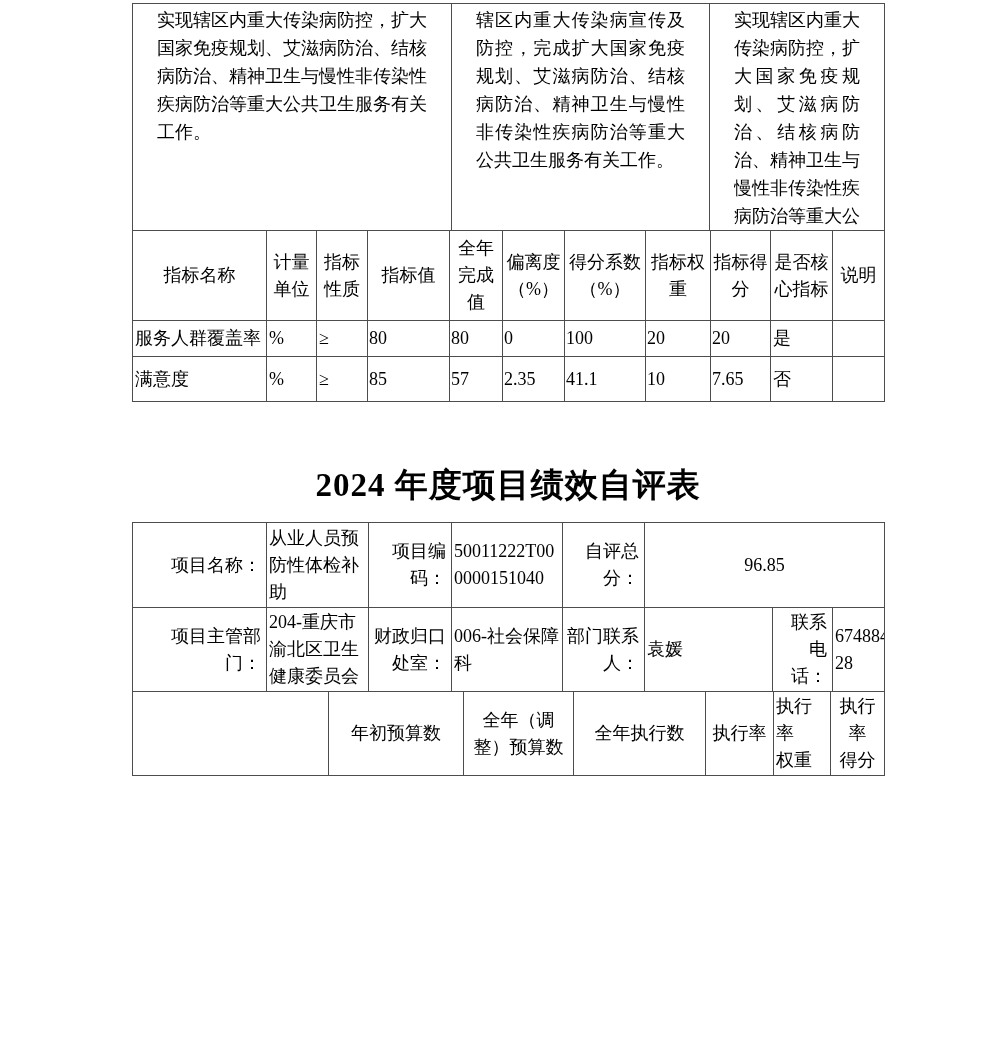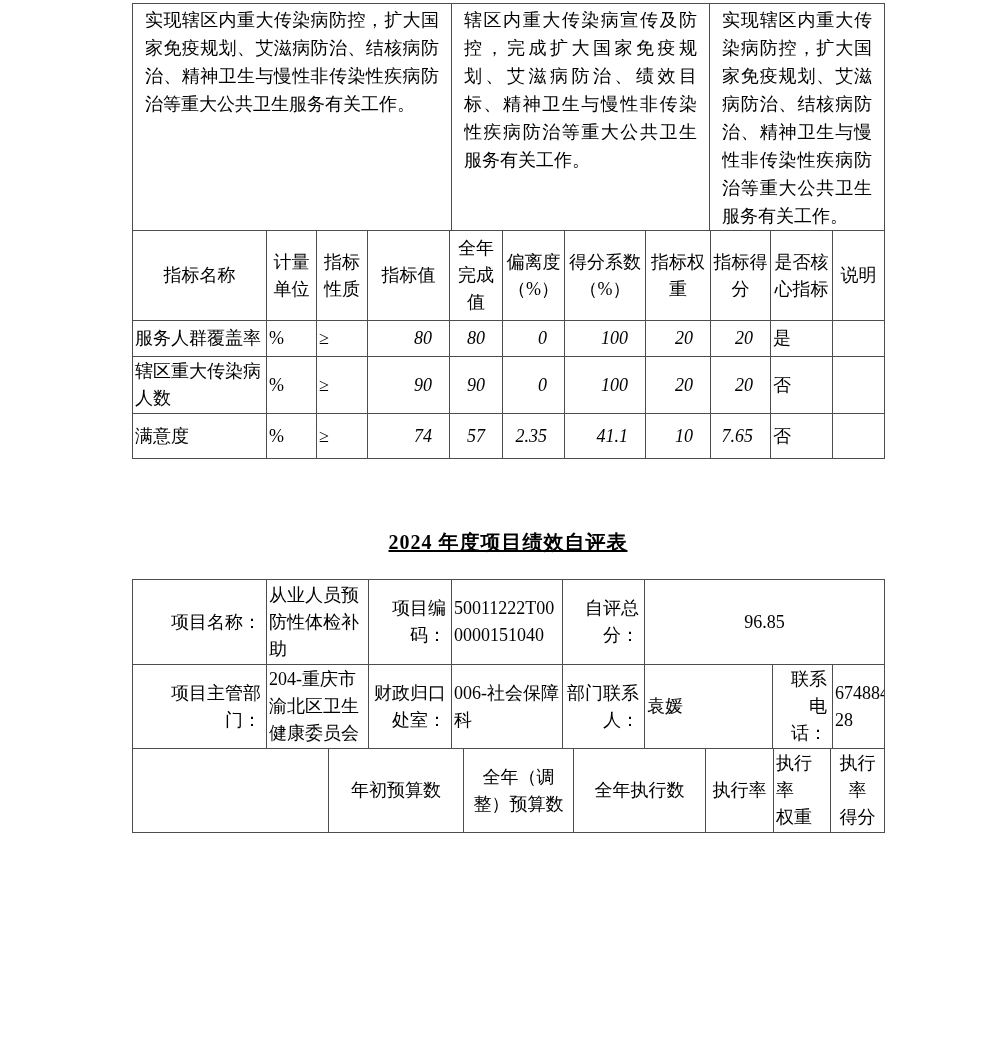--- a/index.html
+++ b/index.html
@@ -18,52 +18,52 @@
     border:1px solid #4d4d4d;
     font-size:18px;
     line-height:27px;
     overflow:hidden;
     vertical-align:middle;
   }
   .pre { white-space:pre-line; }
   .th { text-align:center; vertical-align:middle; padding:1px 2px; }
   .thl { text-align:left; vertical-align:middle; padding:1px 2px; }
   .txt { text-align:left; padding-left:2px; padding-right:2px; }
-  .num { text-align:right; padding-right:17px; padding-left:1px;font-style:italic; }
+  .num { padding-right:17px; padding-left:1px; }
   .lbl { text-align:right; padding-right:5px; padding-left:2px; }
   .val { text-align:left; padding-left:2px; padding-right:2px; }
   .just {
     text-align:justify; text-justify:inter-character;
-    vertical-align:top; padding:2px 12px; line-height:28px;
+    vertical-align:top; padding:2px 24px; line-height:28px;
   }
   .clip { max-height:222px; overflow:hidden; }
   .page-title {
     margin-top:63px; margin-bottom:17px;
-    font-size:20px; font-weight:bold; line-height:40px;
-    text-align:center; letter-spacing:1px;text-decoration:underline;
+    font-size:33px; font-weight:bold; line-height:40px;
+    text-align:center; letter-spacing:1px;
   }
 </style>
 </head>
 <body>
 
 <div class="doc">
 
   <table>
     <colgroup>
         <col style="width:319px">
         <col style="width:258px">
         <col style="width:175px">
       </colgroup>
     <tbody>
     <tr style="height:227px">
       <td class="just">
             <div class="clip">实现辖区内重大传染病防控，扩大国家免疫规划、艾滋病防治、结核病防治、精神卫生与慢性非传染性疾病防治等重大公共卫生服务有关工作。</div>
           </td>
       <td class="just">
-            <div class="clip">辖区内重大传染病宣传及防控，完成扩大国家免疫规划、艾滋病防治、绩效目标、精神卫生与慢性非传染性疾病防治等重大公共卫生服务有关工作。</div>
+            <div class="clip">辖区内重大传染病宣传及防控，完成扩大国家免疫规划、艾滋病防治、结核病防治、精神卫生与慢性非传染性疾病防治等重大公共卫生服务有关工作。</div>
           </td>
       <td class="just">
             <div class="clip">实现辖区内重大传染病防控，扩大国家免疫规划、艾滋病防治、结核病防治、精神卫生与慢性非传染性疾病防治等重大公共卫生服务有关工作。</div>
           </td>
     </tr>
   </tbody>
     </table>
 
 
   <table class="stack">
@@ -109,39 +109,25 @@
       <td class="txt">≥</td>
       <td class="num">80</td>
       <td class="num pre">80</td>
       <td class="num">0</td>
       <td class="num">100</td>
       <td class="num">20</td>
       <td class="num">20</td>
       <td class="txt">是</td>
       <td class="txt"></td>
     </tr>
-    <tr style="height:57px">
-      <td class="txt pre">辖区重大传染病
-人数</td>
-      <td class="txt">%</td>
-      <td class="txt">≥</td>
-      <td class="num">90</td>
-      <td class="num pre">90</td>
-      <td class="num">0</td>
-      <td class="num">100</td>
-      <td class="num">20</td>
-      <td class="num">20</td>
-      <td class="txt">否</td>
-      <td class="txt"></td>
-    </tr>
     <tr style="height:45px">
       <td class="txt pre">满意度</td>
       <td class="txt">%</td>
       <td class="txt">≥</td>
-      <td class="num">74</td>
+      <td class="num">85</td>
       <td class="num pre">57</td>
       <td class="num">2.35</td>
       <td class="num">41.1</td>
       <td class="num">10</td>
       <td class="num">7.65</td>
       <td class="txt">否</td>
       <td class="txt"></td>
     </tr>
   </tbody>
     </table>

